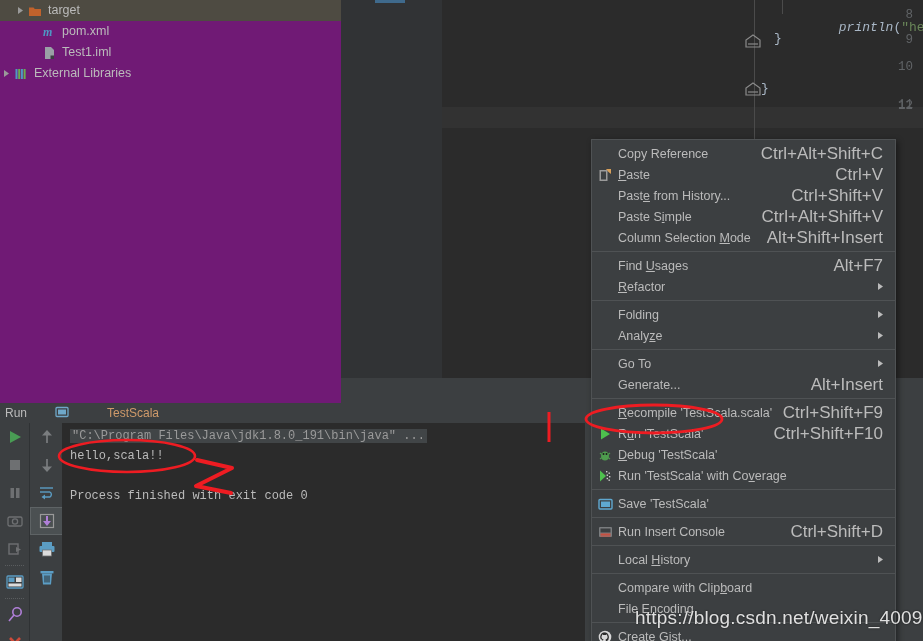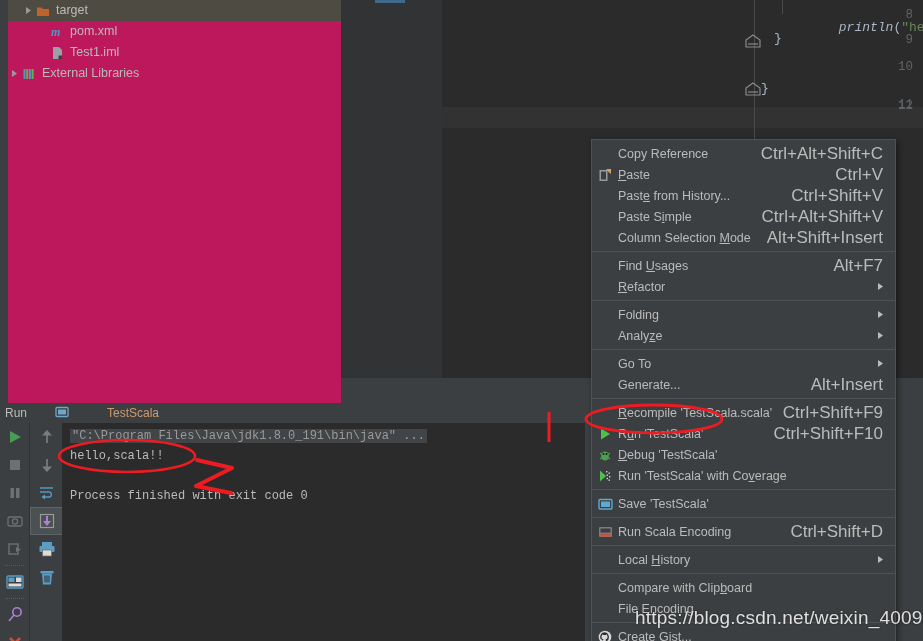--- a/index.html
+++ b/index.html
@@ -6,22 +6,22 @@
   html, body {
     width: 923px; height: 641px;
     background: #3c3f41;
     font-family: "Liberation Sans", sans-serif;
     overflow: hidden;
   }
   #root { position: relative; width: 923px; height: 641px; }
 
   
   .project-pane {
-    position: absolute; left: 8px; top: 0; width: 341px; height: 403px;
-    background: #be185d;
+    position: absolute; left: 0; top: 0; width: 341px; height: 403px;
+    background: #701a75;
     font-size: 12px; color: #bbbbbb;
   }
   .tree-row {
     position: relative; height: 21px; line-height: 21px;
     display: flex; align-items: center; white-space: nowrap;
   }
   .tree-row.selected { background: #4e4b42; }
   .arrow {
     width: 12px; height: 21px; flex: 0 0 12px;
     display: flex; align-items: center; justify-content: center;
@@ -504,21 +504,21 @@
         <div class="ctx-sep"></div>
         <div class="ctx-item">
           <span class="ctx-ico">
             <svg width="15" height="14" viewBox="0 0 15 14">
               <rect x="1" y="2" width="13" height="10" rx="1" fill="#7a7d7f"></rect>
               <rect x="2.5" y="3.5" width="10" height="4" fill="#3c3f41"></rect>
               <rect x="2.5" y="8.5" width="10" height="1.4" fill="#d04b3a"></rect>
               <rect x="2.5" y="10.4" width="10" height="1.1" fill="#d04b3a"></rect>
             </svg>
           </span>
-          <span class="ctx-label">Run Scala Encoding</span>
+          <span class="ctx-label">Run Insert Console</span>
           <span class="ctx-accel">Ctrl+Shift+D</span>
         </div>
         <div class="ctx-sep"></div>
         <div class="ctx-item">
           <span class="ctx-ico"></span>
           <span class="ctx-label">Local <u>H</u>istory</span>
           <span class="ctx-sub"><svg width="9" height="9" viewBox="0 0 9 9">
               <polygon points="2,1 7,4.5 2,8" fill="#bbbbbb"></polygon>
             </svg></span>
         </div>

